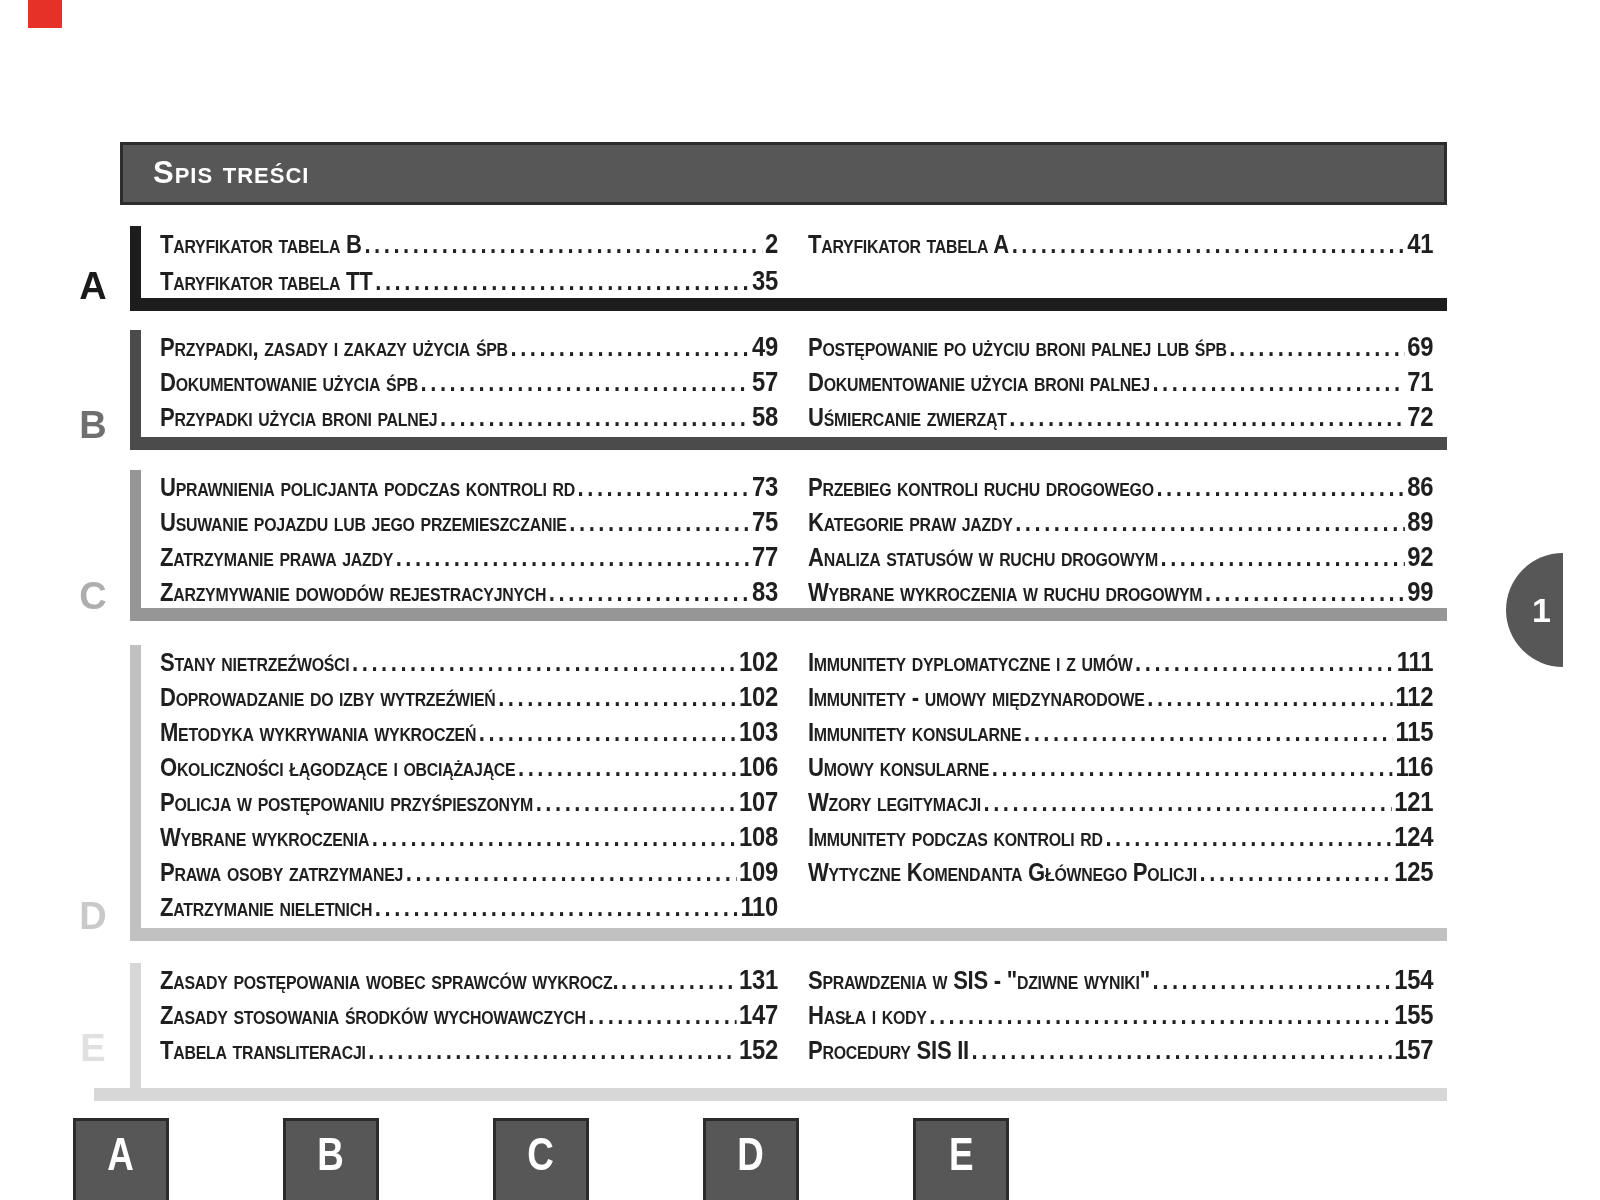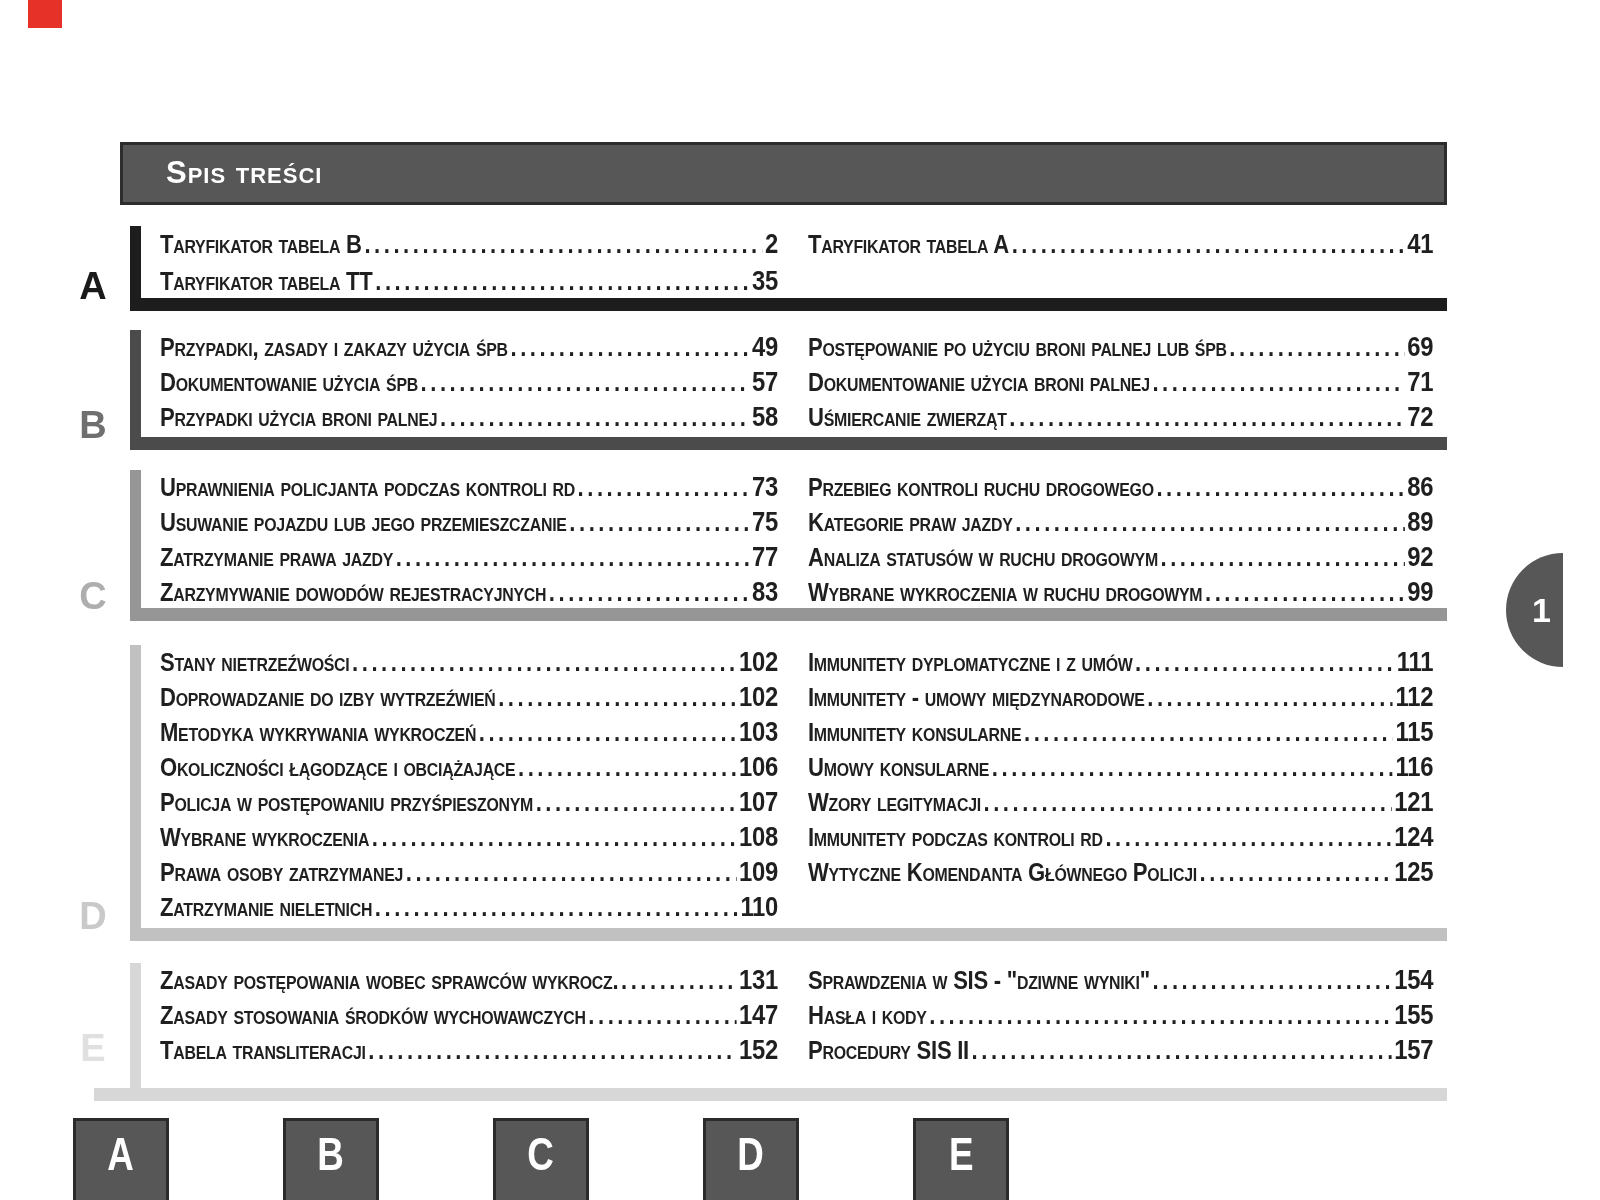--- a/index.html
+++ b/index.html
@@ -7,21 +7,21 @@
     width:1600px;height:1200px;position:relative;background:#ffffff;overflow:hidden;
     font-family:"Liberation Sans", sans-serif;color:#1f1f1f;
   }
   .corner-mark{position:absolute;left:28px;top:0;width:34px;height:28px;}
   .header-bar{
     position:absolute;left:120px;top:142px;width:1327px;height:63px;
     box-sizing:border-box;border:3px solid #2d2d2d;
   }
   .header-title{
     font-variant:small-caps;font-weight:bold;font-size:31px;letter-spacing:1px;
-    color:#ffffff;line-height:55px;padding-left:43px;
+    color:#ffffff;line-height:55px;padding-left:30px;
   }
   .section{position:absolute;left:130px;width:1317px;}
   .sec-a{top:226px;height:85px;}
   .sec-b{top:330px;height:120px;}
   .sec-c{top:470px;height:151px;}
   .sec-d{top:645px;height:296px;}
   .sec-e{top:963px;height:138px;}
   .vbar{position:absolute;left:0;top:0;bottom:0;width:11px;}
   .hbar{position:absolute;left:0;right:0;bottom:0;height:13px;}
   .sec-e .hbar{left:-36px;}

